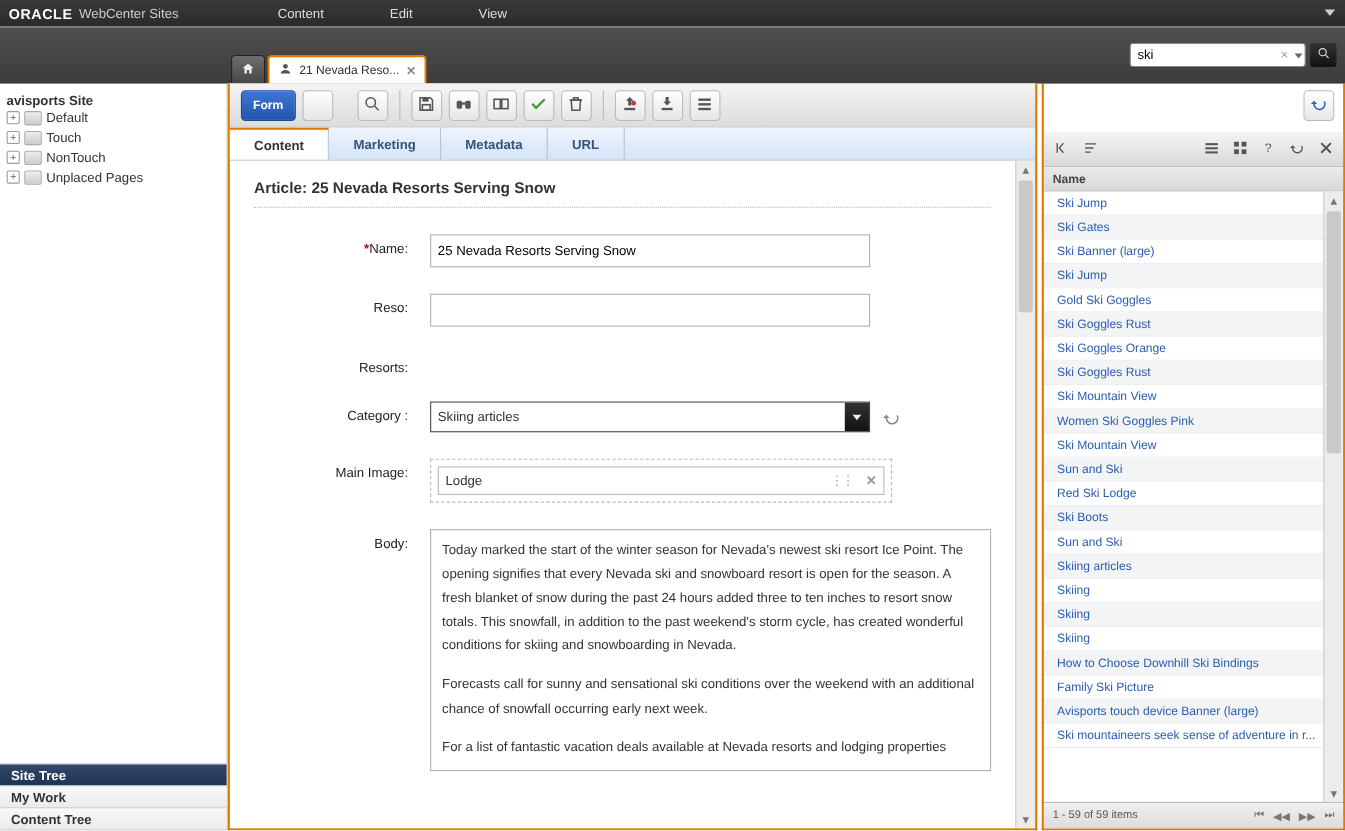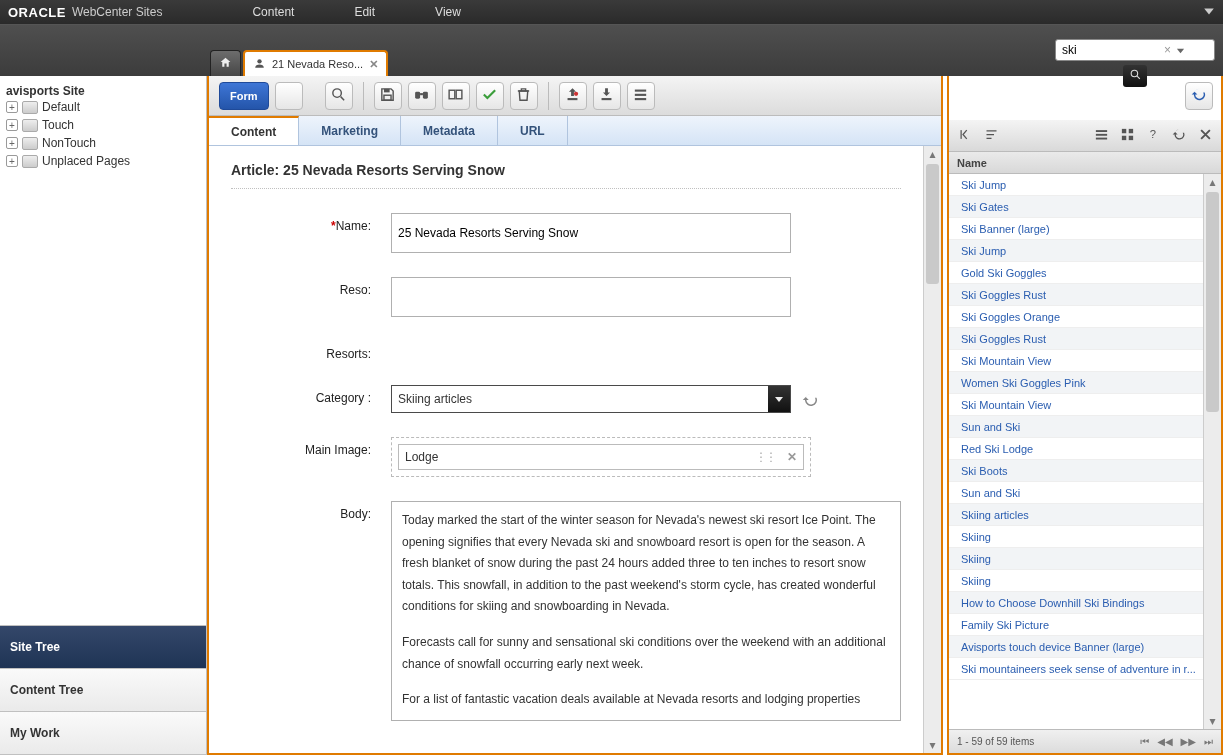--- a/index.html
+++ b/index.html
@@ -15,38 +15,38 @@
 .topbar .dropdown-icon svg { width: 12px; height: 12px; fill: #ccc; }
 
 
 .tabbar { height: 52px; background: linear-gradient(#4f4f4f,#3c3c3c); border-top: 1px solid #555; display: flex; align-items: flex-end; padding: 0 8px 0 210px; position: relative; }
 .tabbar .tab { background: linear-gradient(#6d6d6d,#464646); border: 1px solid #222; border-bottom: none; border-radius: 4px 4px 0 0; height: 26px; display: flex; align-items: center; padding: 0 8px; margin-right: 2px; color: #eee; gap: 6px; cursor: pointer; font-size: 11px; }
 .tabbar .tab.active { background: #fff; color: #333; border-color: #e07b00; border-width: 2px 2px 0 2px; }
 .tabbar .tab svg { width: 13px; height: 13px; }
 .tabbar .tab .home-icon { fill: #eee; }
 .tabbar .tab .close { color: #888; font-weight: bold; cursor: pointer; }
 .tabbar .tab .user-icon { fill: #555; }
-.tabbar .search-wrap { position: absolute; right: 8px; top: 14px; display: flex; align-items: center; gap: 4px; flex-direction: column; }
+.tabbar .search-wrap { position: absolute; right: 8px; top: 14px; display: flex; align-items: center; gap: 4px; }
 .tabbar .search-wrap input { width: 160px; height: 22px; padding: 0 18px 0 6px; border: 1px solid #888; border-radius: 3px; font-size: 12px; background: #fff; }
 .tabbar .search-wrap .clear-x { position: absolute; right: 44px; top: 4px; color: #999; font-size: 12px; cursor: pointer; }
 .tabbar .search-wrap .dd { position: absolute; right: 30px; top: 5px; cursor: pointer; }
 .tabbar .search-wrap .go { width: 24px; height: 22px; background: linear-gradient(#333,#111); border-radius: 3px; display: flex; align-items: center; justify-content: center; cursor: pointer; }
 .tabbar .search-wrap .go svg { width: 13px; height: 13px; fill: #ddd; }
 
 
 .main { display: flex; height: calc(755px - 24px - 52px); }
 .sidebar { width: 208px; border-right: 1px solid #c0c0c0; display: flex; flex-direction: column; background: #fff; }
 .tree-area { flex: 1; padding: 8px 6px; overflow: auto; }
 .site-title { font-weight: bold; margin-bottom: 0; }
 .tree-node { display: flex; align-items: center; gap: 4px; padding: 2px 0; cursor: pointer; }
 .tree-node .exp { width: 12px; height: 12px; border: 1px solid #9a9a9a; display: inline-flex; align-items: center; justify-content: center; font-size: 10px; color: #666; border-radius: 2px; }
 .tree-node .folder-icon { width: 16px; height: 13px; background: linear-gradient(#eee,#ccc); border: 1px solid #aaa; border-radius: 2px; display: inline-block; }
 
 .sidebar-sections { border-top: 1px solid #c0c0c0; }
-.sidebar-sections .sec { height: 43px; display: flex; align-items: center; padding: 0 10px; border-bottom: 1px solid #c0c0c0; font-weight: bold; cursor: pointer; background: linear-gradient(#fafafa,#eaeaea); }
+.sidebar-sections .sec { height: 20px; display: flex; align-items: center; padding: 0 10px; border-bottom: 1px solid #c0c0c0; font-weight: bold; cursor: pointer; background: linear-gradient(#fafafa,#eaeaea); }
 .sidebar-sections .sec.active { background: linear-gradient(#34476a,#1f3455); color: #fff; }
 
 .content { flex: 1; display: flex; }
 .editor { flex: 1; border: 2px solid #e07b00; border-top: none; display: flex; flex-direction: column; background: #fff; position: relative; }
 .toolbar { height: 40px; background: linear-gradient(#f4f4f4,#dcdcdc); border-bottom: 1px solid #bcbcbc; display: flex; align-items: center; padding: 0 10px; gap: 6px; }
 .toolbar .tbtn { width: 28px; height: 28px; background: linear-gradient(#fff,#e6e6e6); border: 1px solid #bbb; border-radius: 4px; display: flex; align-items: center; justify-content: center; cursor: pointer; }
 .toolbar .tbtn svg { width: 17px; height: 17px; fill: #555; }
 .toolbar .sep { width: 1px; height: 28px; background: #bbb; margin: 0 4px; }
 .toolbar .tbtn.form { width: auto; padding: 0 10px; background: linear-gradient(#3e76d6,#2455aa); color: #fff; font-weight: bold; border-color: #1f4a99; font-size: 11px; }
 .toolbar .tbtn.preview { background: linear-gradient(#fff,#e6e6e6); }
@@ -56,21 +56,21 @@
 .subtabs .st { padding: 0 22px; display: flex; align-items: center; border-right: 1px solid #b0c4de; cursor: pointer; color: #34527a; font-weight: bold; font-size: 12px; }
 .subtabs .st.active { background: #fff; border-top: 2px solid #e07b00; color: #333; }
 
 .form-area { flex: 1; overflow: auto; padding: 16px 22px; }
 .form-area h2 { font-size: 14px; font-weight: bold; margin-bottom: 10px; }
 .dotted { border-bottom: 1px dotted #c0c0c0; margin-bottom: 24px; }
 .form-row { display: flex; margin-bottom: 24px; }
 .form-row .lbl { width: 160px; text-align: right; padding-right: 20px; padding-top: 6px; font-size: 12px; color: #222; }
 .form-row .lbl .req { color: #c00; font-weight: bold; }
 .form-row .val { flex: 1; max-width: 520px; }
-.form-row input[type=text] { width: 400px; height: 40px; border: 1px solid #b0b0b0; padding: 0 6px; font-size: 12px; }
+.form-row input[type=text] { width: 400px; height: 30px; border: 1px solid #b0b0b0; padding: 0 6px; font-size: 12px; }
 .select-like { width: 400px; height: 28px; border: 1px solid #4a4a4a; display: flex; align-items: center; background: #fff; }
 .select-like .sel-text { flex: 1; padding: 0 6px; font-size: 12px; }
 .select-like .sel-btn { width: 22px; height: 100%; background: linear-gradient(#333,#111); display: flex; align-items: center; justify-content: center; cursor: pointer; }
 .select-like .sel-btn svg { width: 10px; height: 10px; fill: #eee; }
 .refresh-mini { display: inline-flex; width: 18px; height: 18px; margin-left: 8px; vertical-align: middle; }
 .refresh-mini svg { fill: #888; }
 .image-chip-wrap { border: 1px dashed #bbb; padding: 6px; width: 420px; }
 .image-chip { border: 1px solid #bbb; height: 26px; display: flex; align-items: center; padding: 0 6px; gap: 6px; background: #fff; }
 .image-chip .chip-text { flex: 1; font-size: 12px; }
 .image-chip .grip { color: #aaa; letter-spacing: -2px; cursor: move; }
@@ -173,22 +173,22 @@
           <span>NonTouch</span>
         </div>
       <div class="tree-node">
           <span class="exp">+</span>
           <span class="folder-icon"></span>
           <span>Unplaced Pages</span>
         </div>
     </div>
     <div class="sidebar-sections">
       <div class="sec active">Site Tree</div>
+      <div class="sec">My Work</div>
       <div class="sec">Content Tree</div>
-      <div class="sec">My Work</div>
     </div>
   </div>
 
   <div class="content">
     <div class="editor">
       <div class="toolbar">
         <div class="tbtn form">Form</div>
         <div class="tbtn preview">
             <span></span>
           </div>

